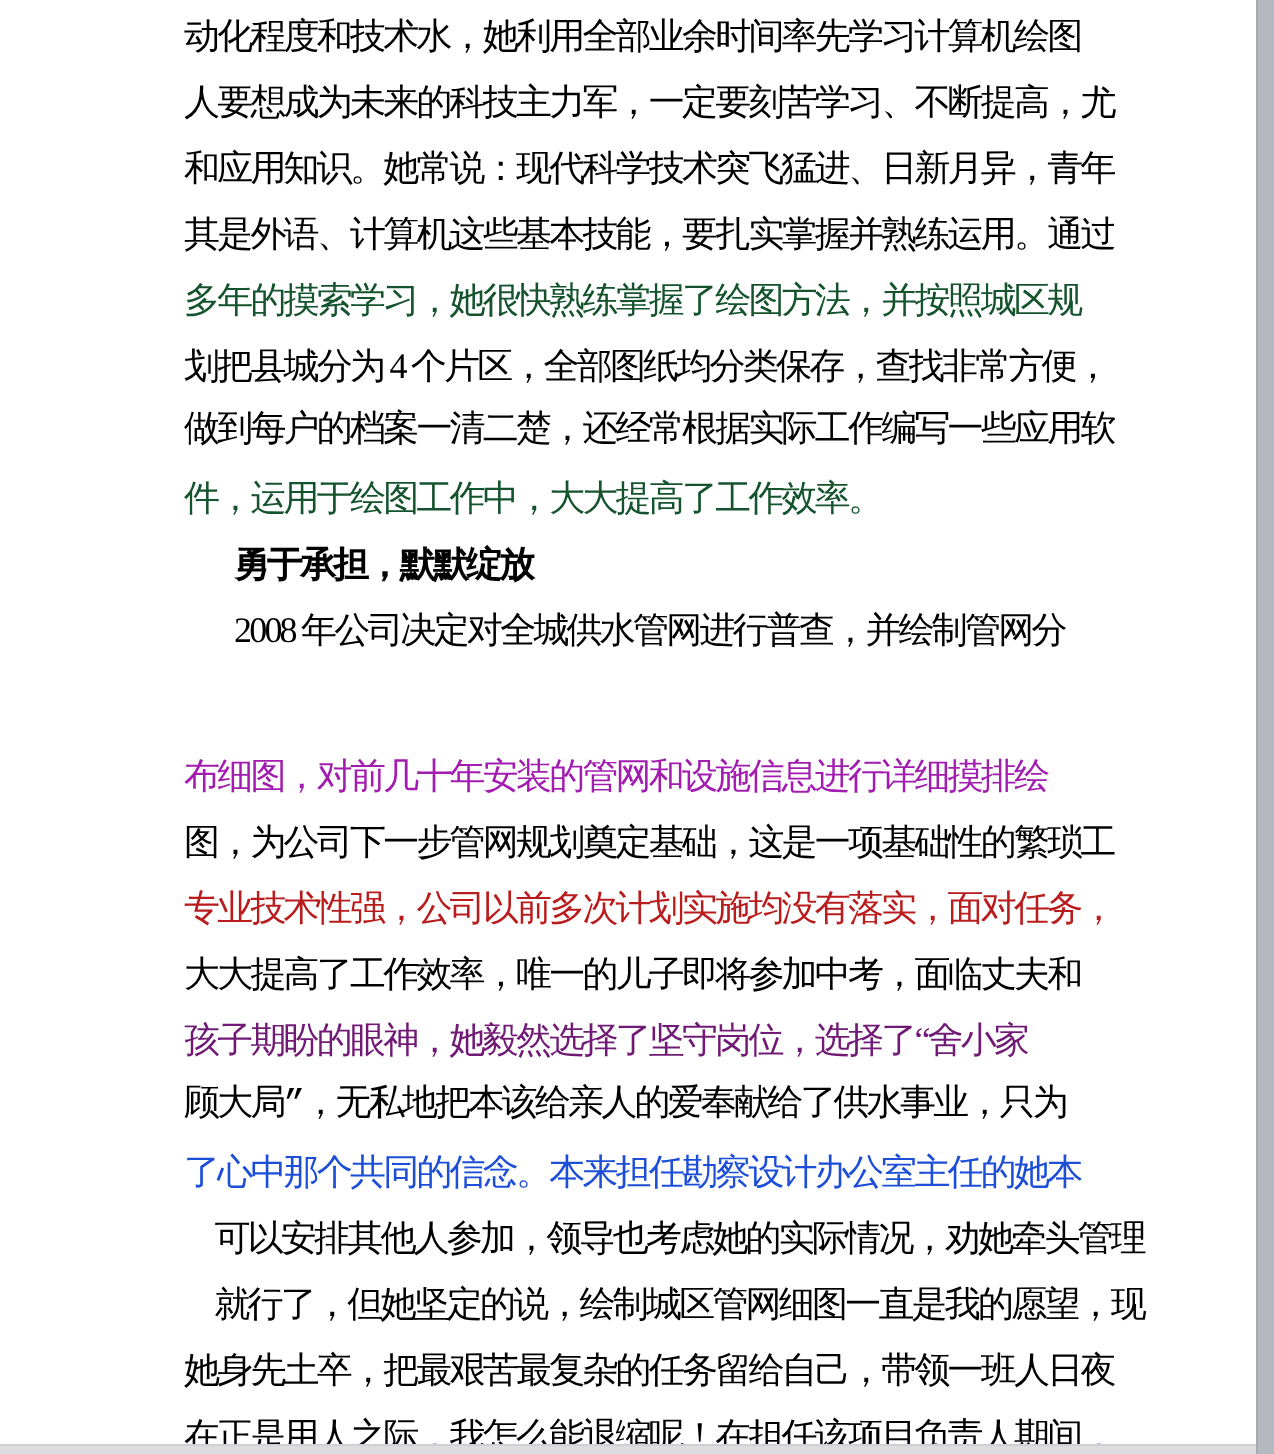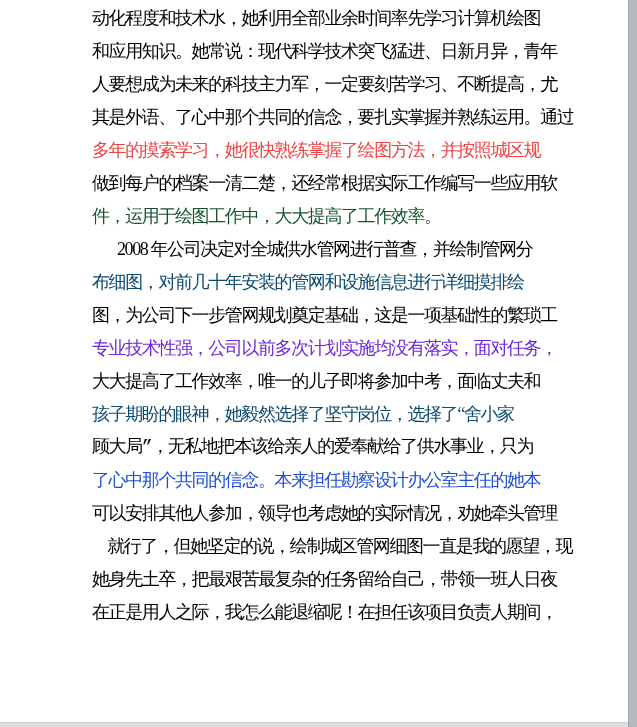--- a/index.html
+++ b/index.html
@@ -51,34 +51,36 @@
     border-top: 1px solid #d0d0d4;
     box-sizing: border-box;
   }
 </style>
 </head>
 <body>
 
 <div class="page" style="background: rgb(255, 255, 255);">
   <div class="text-area">
       <div class="line" style="color: rgb(0, 0, 0);">动化程度和技术水，她利用全部业余时间率先学习计算机绘图</div>
+      <div class="line" style="color: rgb(0, 0, 0);">人要想成为未来的科技主力军，一定要刻苦学习、不断提高，尤</div>
       <div class="line" style="color: rgb(0, 0, 0);">和应用知识。她常说：现代科学技术突飞猛进、日新月异，青年</div>
-      <div class="line" style="color: rgb(0, 0, 0);">人要想成为未来的科技主力军，一定要刻苦学习、不断提高，尤</div>
-      <div class="line" style="color: rgb(0, 0, 0);">其是外语、了心中那个共同的信念，要扎实掌握并熟练运用。通过</div>
-      <div class="line" style="color: #ef4444;">多年的摸索学习，她很快熟练掌握了绘图方法，并按照城区规</div>
-      <div class="line" style="color: rgb(0, 0, 0);">做到每户的档案一清二楚，还经常根据实际工作编写一些应用软</div>
+      <div class="line" style="color: rgb(0, 0, 0);">其是外语、计算机这些基本技能，要扎实掌握并熟练运用。通过</div>
+      <div class="line" style="color: #14532d;">多年的摸索学习，她很快熟练掌握了绘图方法，并按照城区规</div>
+      <div class="line" style="color: rgb(0, 0, 0);">划把县城分为 4 个片区，全部图纸均分类保存，查找非常方便，</div>
+      <div class="line" style="color: rgb(0, 0, 0); font-family: Liberation Mono, monospace;">做到每户的档案一清二楚，还经常根据实际工作编写一些应用软</div>
       <div class="line" style="color: #14532d;">件，运用于绘图工作中，大大提高了工作效率。</div>
+      <div class="line bold indent" style="color: rgb(0, 0, 0);">勇于承担，默默绽放</div>
       <div class="line indent" style="color: rgb(0, 0, 0);">2008 年公司决定对全城供水管网进行普查，并绘制管网分</div>
-      <div class="line" style="color: #0c4a6e;">布细图，对前几十年安装的管网和设施信息进行详细摸排绘</div>
+      <div class="line" style="color: #a21caf; margin-top: 40px;">布细图，对前几十年安装的管网和设施信息进行详细摸排绘</div>
       <div class="line" style="color: rgb(0, 0, 0);">图，为公司下一步管网规划奠定基础，这是一项基础性的繁琐工</div>
-      <div class="line" style="color: #6d28d9;">专业技术性强，公司以前多次计划实施均没有落实，面对任务，</div>
+      <div class="line" style="color: #b91c1c;">专业技术性强，公司以前多次计划实施均没有落实，面对任务，</div>
       <div class="line" style="color: rgb(0, 0, 0);">大大提高了工作效率，唯一的儿子即将参加中考，面临丈夫和</div>
-      <div class="line" style="color: #0c4a6e;">孩子期盼的眼神，她毅然选择了坚守岗位，选择了“舍小家</div>
+      <div class="line" style="color: #701a75;">孩子期盼的眼神，她毅然选择了坚守岗位，选择了“舍小家</div>
       <div class="line" style="color: rgb(0, 0, 0); font-family: Liberation Mono, monospace;">顾大局”，无私地把本该给亲人的爱奉献给了供水事业，只为</div>
       <div class="line" style="color: #1d4ed8;">了心中那个共同的信念。本来担任勘察设计办公室主任的她本</div>
-      <div class="line" style="color: rgb(0, 0, 0);">可以安排其他人参加，领导也考虑她的实际情况，劝她牵头管理</div>
+      <div class="line" style="color: rgb(0, 0, 0); text-align: right;">可以安排其他人参加，领导也考虑她的实际情况，劝她牵头管理</div>
       <div class="line" style="color: rgb(0, 0, 0); text-align: right;">就行了，但她坚定的说，绘制城区管网细图一直是我的愿望，现</div>
       <div class="line" style="color: rgb(0, 0, 0);">她身先土卒，把最艰苦最复杂的任务留给自己，带领一班人日夜</div>
       <div class="line" style="color: rgb(0, 0, 0);">在正是用人之际，我怎么能退缩呢！在担任该项目负责人期间，</div>
     </div>
   <div class="v-scrollbar" style="background: rgb(181, 184, 190);"></div>
   <div class="h-scrollbar" style="background: rgb(221, 221, 224);"></div>
 </div>
 
 </body></html>

